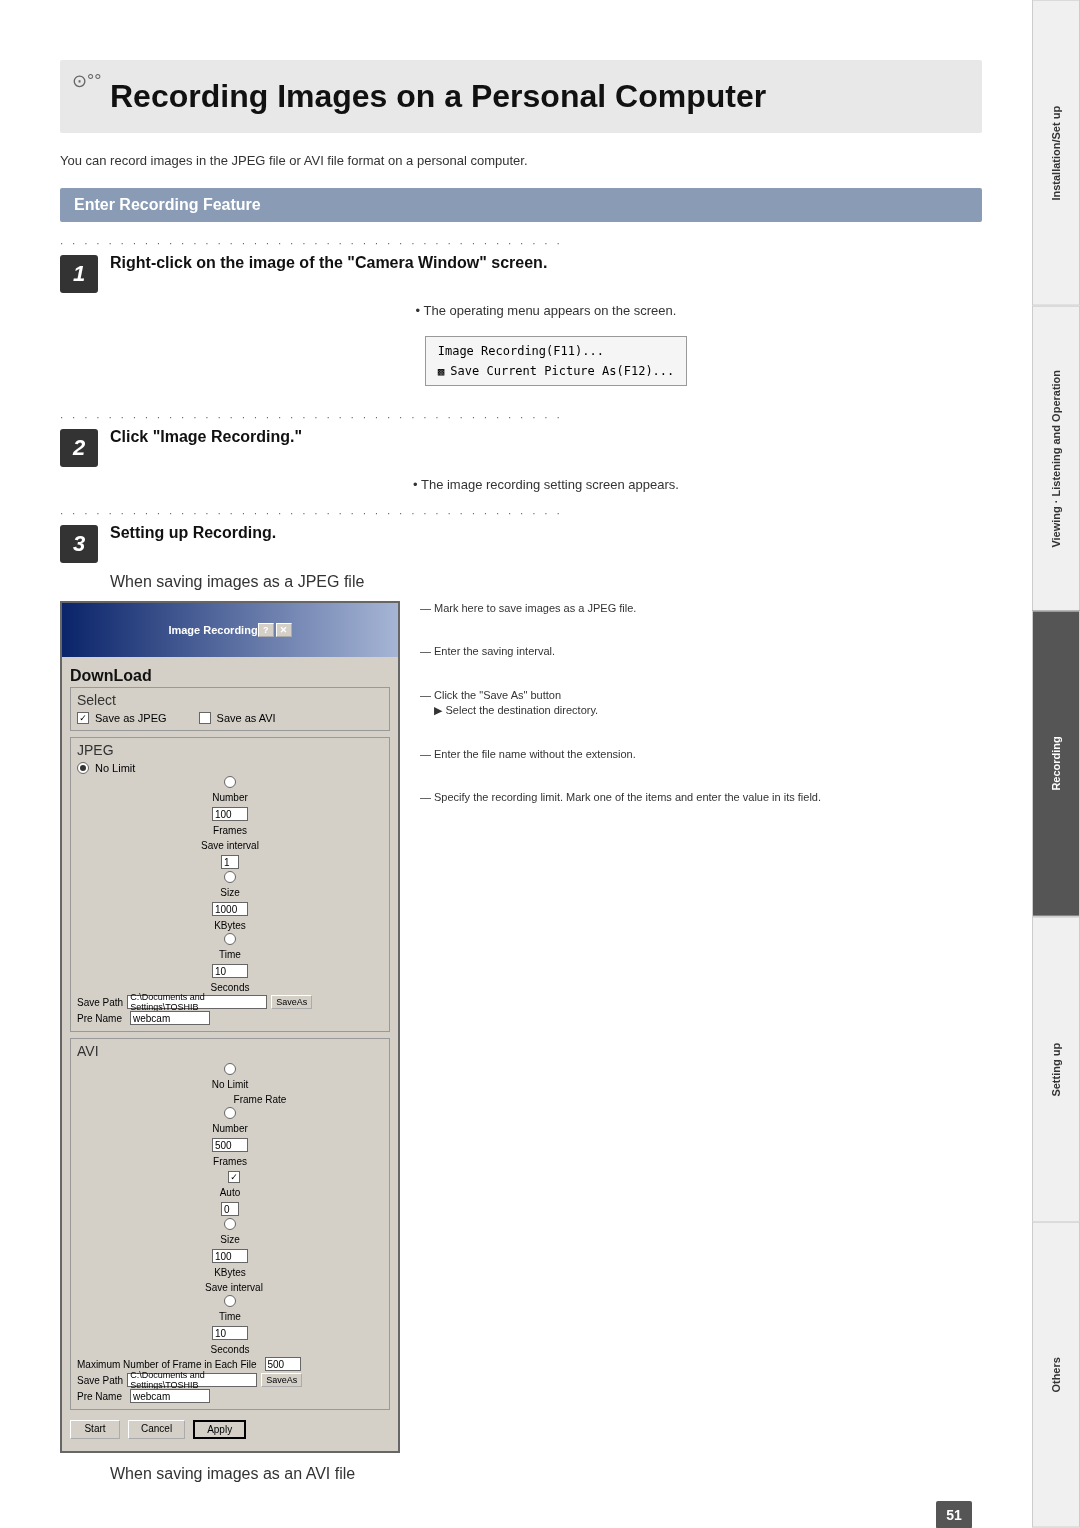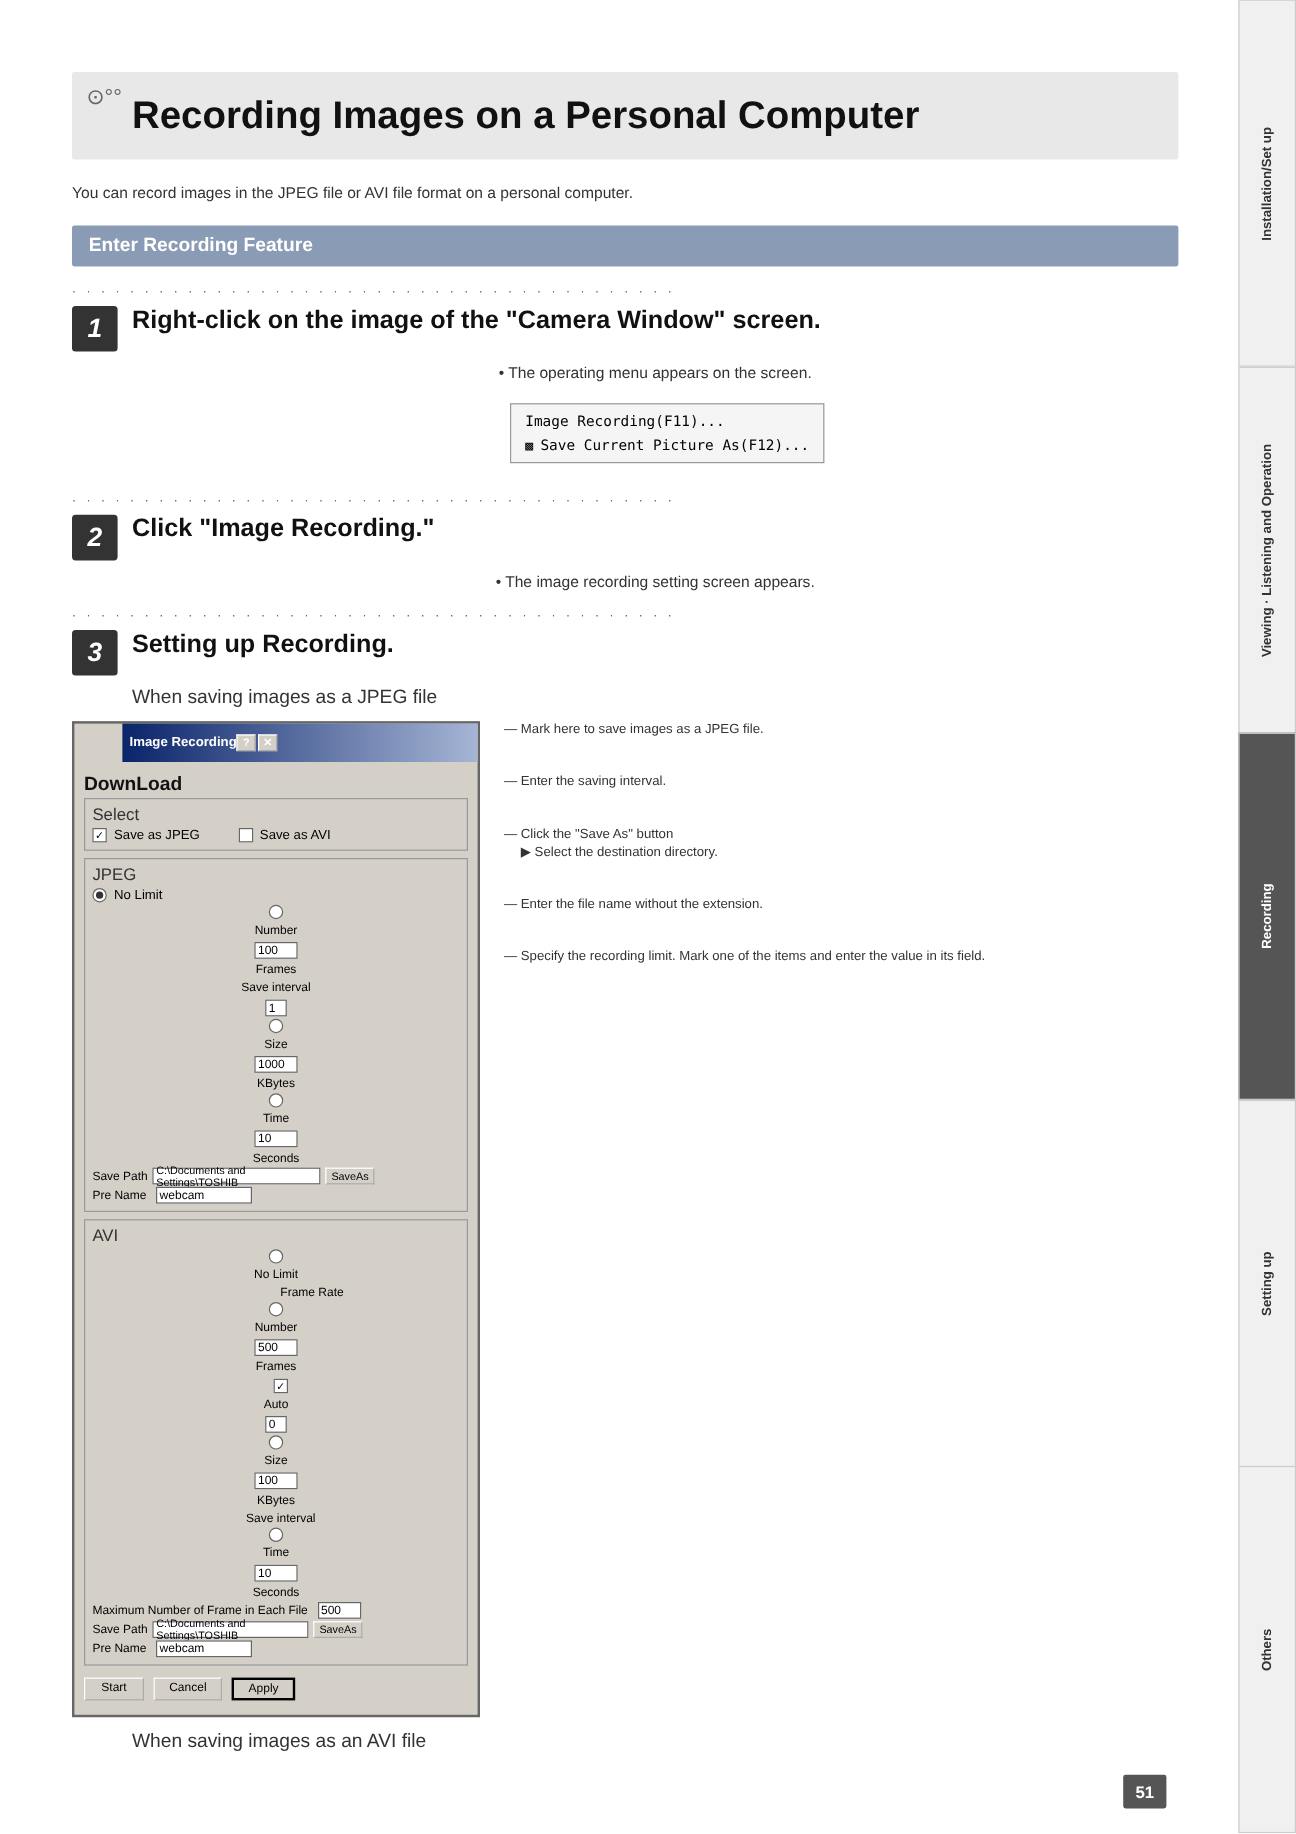--- a/index.html
+++ b/index.html
@@ -131,21 +131,21 @@
       font-style: italic;
       display: flex;
       align-items: center;
       justify-content: center;
       border-radius: 3px;
       flex-shrink: 0;
       margin-top: 2px;
     }
 
     .step-title {
-      font-size: 21px;
+      font-size: 16px;
       font-weight: bold;
       color: #111;
       line-height: 1.3;
     }
 
     .step-body {
       margin-left: 50px;
       text-align: center;
     }
 
@@ -192,27 +192,26 @@
       background: #d4d0c8;
       width: 340px;
       font-size: 11px;
       font-family: 'Arial', sans-serif;
       flex-shrink: 0;
     }
 
     .dialog-titlebar {
       background: linear-gradient(to right, #0a246a, #a6b5d5);
       color: #fff;
-      padding: 9px 6px;
-      display: flex;
-      justify-content: flex-start;
+      padding: 20px 6px;
+      display: flex;
+      justify-content: center;
       align-items: center;
       font-size: 11px;
       font-weight: bold;
-      margin-left: 40px;
     }
 
     .dialog-titlebar-buttons {
       display: flex;
       gap: 2px;
     }
 
     .titlebar-btn {
       width: 16px;
       height: 14px;

